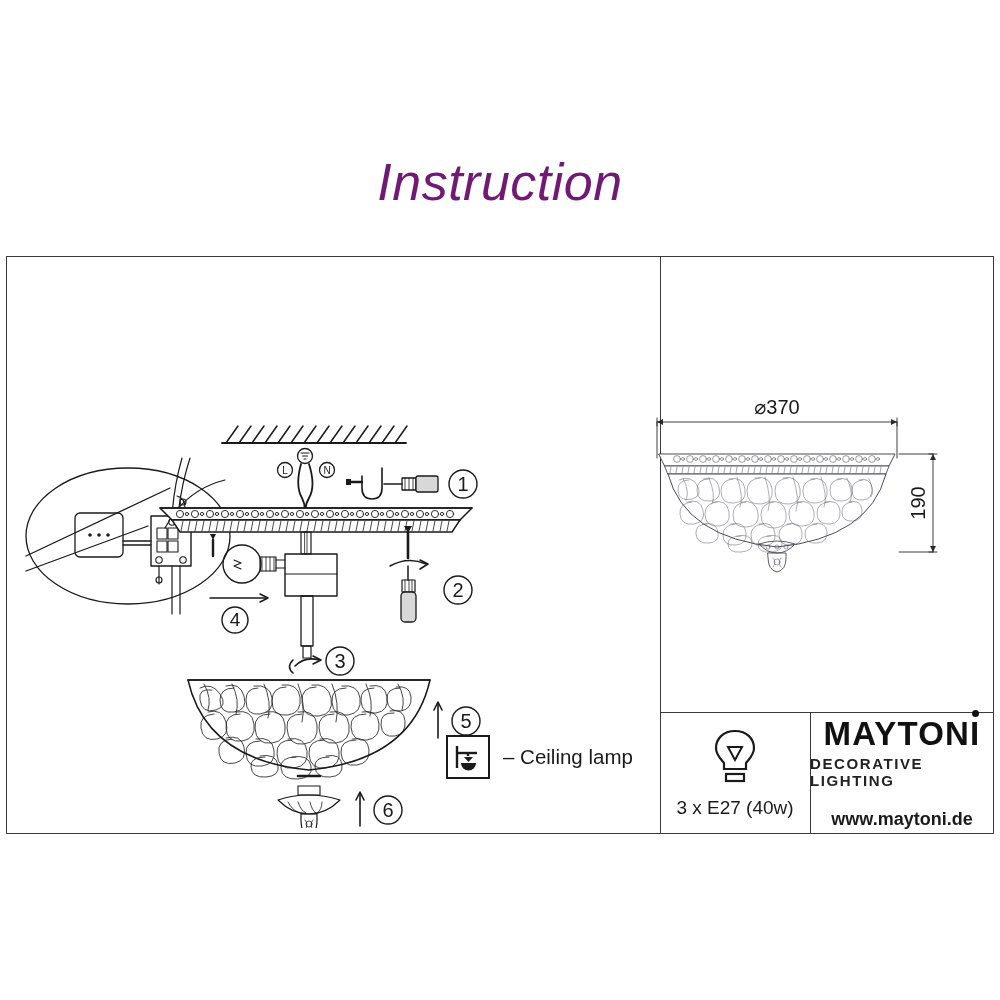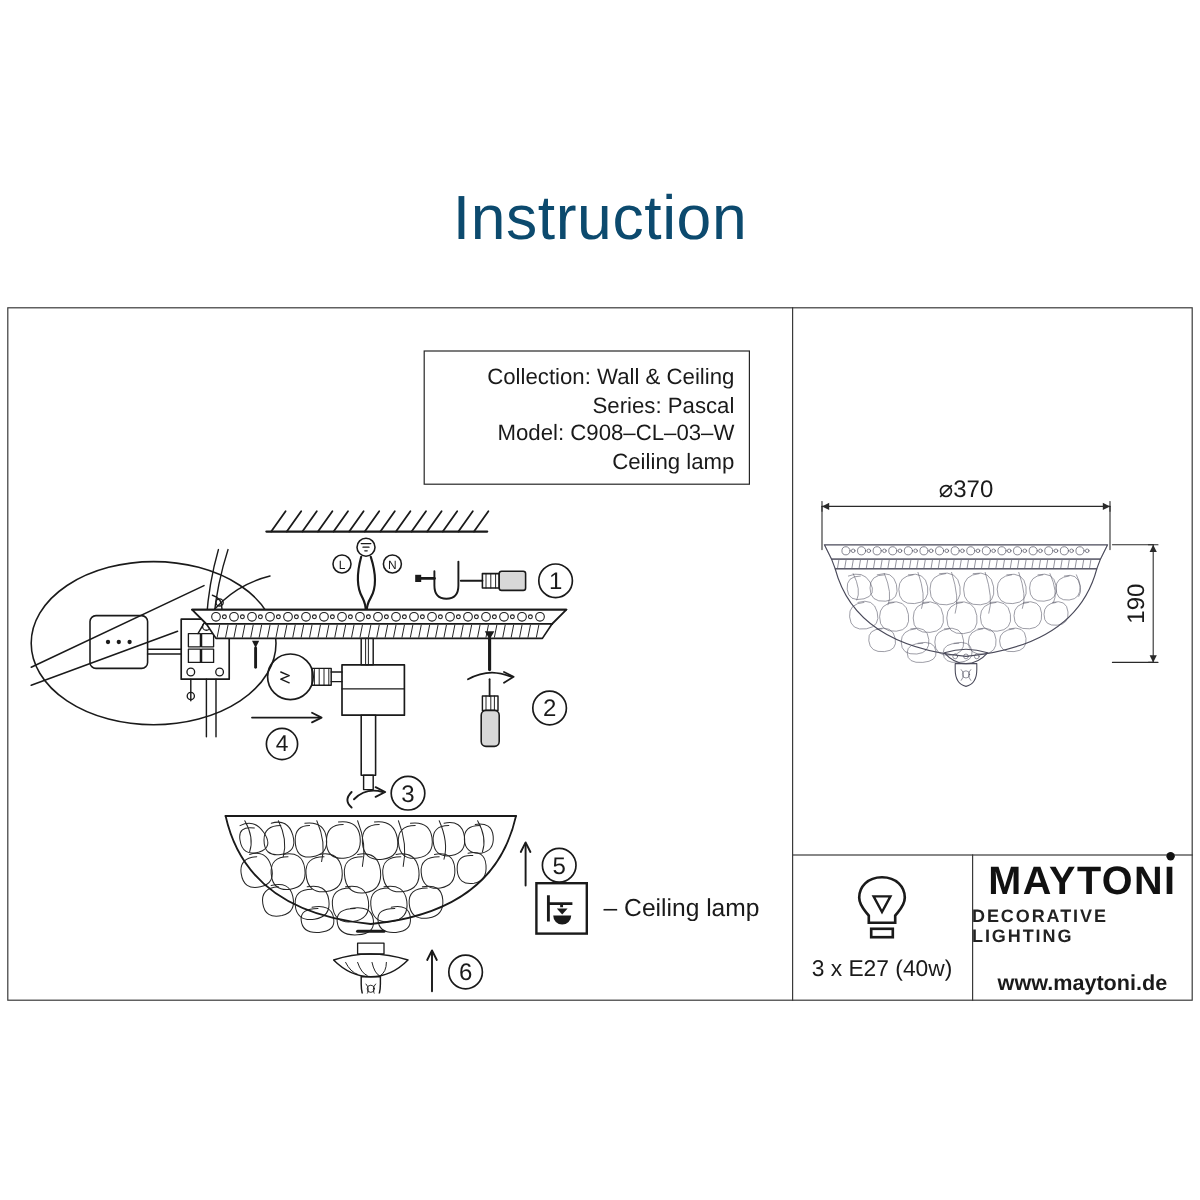--- a/index.html
+++ b/index.html
@@ -7,21 +7,21 @@
     width:1000px;height:1000px;background:#ffffff;
     font-family:"Liberation Sans", sans-serif;
     color:#231f20;overflow:hidden;position:relative;
   }
   .page{position:absolute;left:0;top:0;width:1000px;height:1000px;}
 
   
   .title{
     position:absolute;left:0;top:152px;width:1000px;
     text-align:center;font-size:52px;font-weight:400;
-    letter-spacing:0.5px;color:#0c4a6e;
+    letter-spacing:0.5px;color:#701a75;font-style:italic;
   }
 
   
   .frame{
     position:absolute;left:6px;top:256px;width:988px;height:578px;
     border:1.6px solid #3a3a3a;box-sizing:border-box;background:#fff;
   }
   .v-divider{
     position:absolute;left:660px;top:256px;width:0;height:578px;
     border-left:1.6px solid #3a3a3a;
@@ -41,21 +41,21 @@
     border:1.6px solid #262626;box-sizing:border-box;
     padding:9px 12px 0 10px;text-align:right;
   }
   .info-box div{
     font-size:18.5px;line-height:23.5px;color:#1a1a1a;white-space:nowrap;
   }
 
   
   svg{display:block;}
   .assembly{position:absolute;left:20px;top:408px;}
-  .product{position:absolute;left:665px;top:392px;}
+  .product{position:absolute;left:637px;top:392px;}
 
   
   .legend{
     position:absolute;left:446px;top:735px;display:flex;align-items:center;
   }
   .legend-icon{
     width:44px;height:44px;border:2px solid #1a1a1a;box-sizing:border-box;
     display:flex;align-items:center;justify-content:center;
   }
   .legend-text{font-size:20.5px;margin-left:13px;color:#1a1a1a;white-space:nowrap;}
@@ -91,26 +91,20 @@
 
 <div class="page">
 
   <div class="title">Instruction</div>
 
   <div class="frame"></div>
   <div class="v-divider"></div>
   <div class="h-divider-right"></div>
   <div class="v-divider-bottom"></div>
 
-  <div class="info-box">
-    <div>Collection: Wall &amp; Ceiling</div>
-    <div>Series: Pascal</div>
-    <div>Model: C908–CL–03–W</div>
-    <div>Ceiling lamp</div>
-  </div>
 
   <div class="assembly">
   <svg width="620" height="420" viewBox="0 0 620 420" fill="none" stroke="#1a1a1a" stroke-width="1.3" stroke-linecap="round" stroke-linejoin="round">
 
     <g stroke-width="1.9">
       <line x1="202" y1="35" x2="386" y2="35"></line>
     </g>
     <g stroke-width="1.5">
       <line x1="206" y1="35" x2="218" y2="18"></line>
       <line x1="219" y1="35" x2="231" y2="18"></line>

